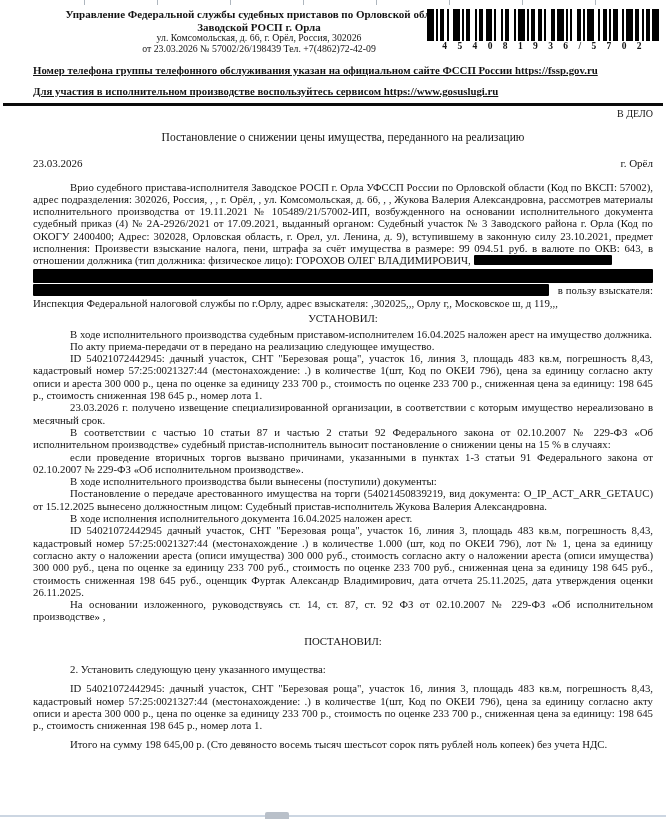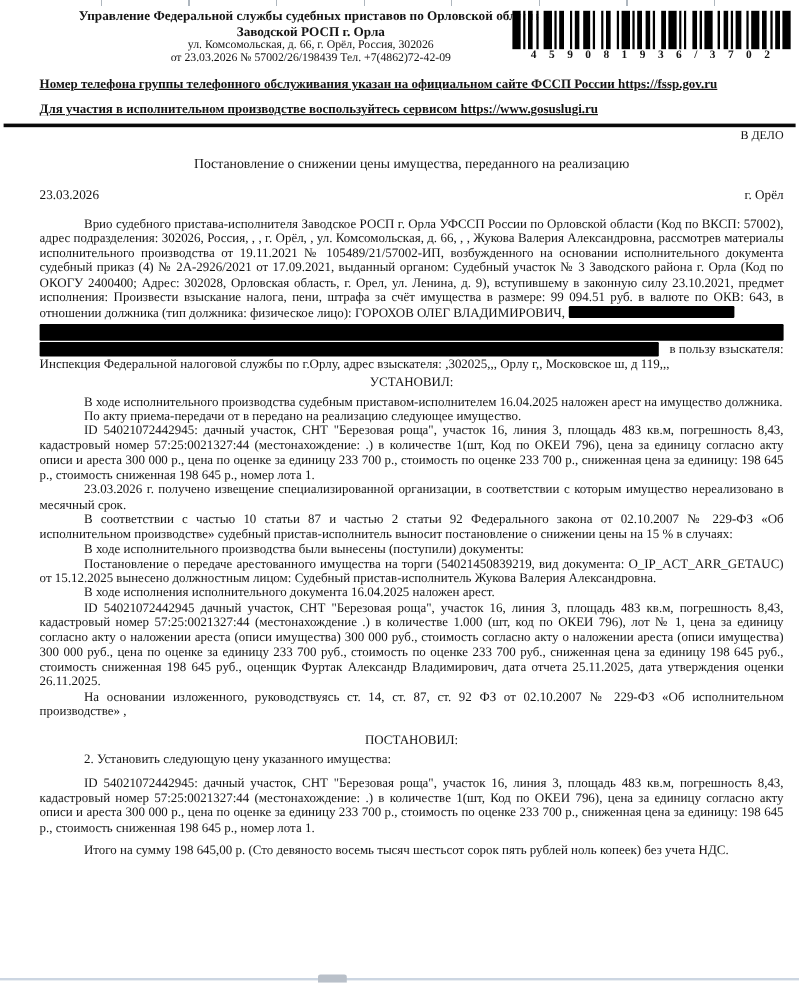--- a/index.html
+++ b/index.html
@@ -34,21 +34,21 @@
   .file-mark{text-align:right;font-size:10px;line-height:12px;margin-top:2px;}
 
   .doc-title{text-align:center;font-size:11.5px;margin-top:11px;line-height:13px;}
   .date-row{display:flex;justify-content:space-between;font-size:11px;margin-top:13px;line-height:13px;}
 
   
   .body{margin-top:11px;font-size:10.8px;line-height:12.3px;text-align:justify;}
   .body p{margin:0;text-indent:37px;}
   p.no-indent{text-indent:0;}
   .section-heading{text-align:center;text-indent:0 !important;margin:3px 0 !important;}
-  .section-heading.resolved{margin:12px 0 4px !important;}
+  .section-heading.resolved{margin:12px 0 16px !important;}
   .gap-after{margin-bottom:7px !important;}
   .gap-before{margin-top:7px !important;}
 
   
   .redact-inline{display:inline-block;width:138px;height:10px;background:#000;transform:translateY(1px);border-radius:1px;}
   .redact-full{height:14px;background:#000;margin:2px 0 1px 0;border-radius:1px;}
   .redact-row{display:flex;align-items:center;margin:1px 0 1px 0;}
   .redact-row .redact-part{flex:1 1 auto;height:12px;background:#000;border-radius:1px;margin-right:9px;}
   .redact-row .favor{flex:0 0 auto;white-space:nowrap;}
 
@@ -138,21 +138,21 @@
         <span class="gap" style="flex: 1 0 0px;"></span>
         <span class="bar" style="flex: 2 0 0px;"></span>
         <span class="gap" style="flex: 1 0 0px;"></span>
         <span class="bar" style="flex: 1 0 0px;"></span>
         <span class="gap" style="flex: 1 0 0px;"></span>
         <span class="bar" style="flex: 2 0 0px;"></span>
         <span class="gap" style="flex: 1 0 0px;"></span>
         <span class="bar" style="flex: 3 0 0px;"></span>
         <span class="gap" style="flex: 1 0 0px;"></span>
       </div>
-    <div class="barcode-digits">4 5 9 0 8 1 9 3 6 / 3 7 0 2</div>
+    <div class="barcode-digits">4 5 4 0 8 1 9 3 6 / 5 7 0 2</div>
   </div>
 
   <div class="notice">Номер телефона группы телефонного обслуживания указан на официальном сайте ФССП России https://fssp.gov.ru</div>
   <div class="notice">Для участия в исполнительном производстве воспользуйтесь сервисом https://www.gosuslugi.ru</div>
 
   <div class="rule"></div>
   <div class="file-mark">В ДЕЛО</div>
 
   <div class="doc-title">Постановление о снижении цены имущества, переданного на реализацию</div>
 
@@ -171,20 +171,21 @@
     </div>
     <p class="no-indent">Инспекция Федеральной налоговой службы по г.Орлу, адрес взыскателя: ,302025,,, Орлу г,, Московское ш, д 119,,,</p>
 
     <p class="section-heading">УСТАНОВИЛ:</p>
 
     <p>В ходе исполнительного производства судебным приставом-исполнителем 16.04.2025 наложен арест на имущество должника.</p>
     <p>По акту приема-передачи от в передано на реализацию следующее имущество.</p>
     <p>ID 54021072442945: дачный участок, СНТ "Березовая роща", участок 16, линия 3, площадь 483 кв.м, погрешность 8,43, кадастровый номер 57:25:0021327:44 (местонахождение: .) в количестве 1(шт, Код по ОКЕИ 796), цена за единицу согласно акту описи и ареста 300 000 р., цена по оценке за единицу 233 700 р., стоимость по оценке 233 700 р., сниженная цена за единицу: 198 645 р., стоимость сниженная 198 645 р., номер лота 1.</p>
     <p>23.03.2026 г. получено извещение специализированной организации, в соответствии с которым имущество нереализовано в месячный срок.</p>
     <p>В соответствии с частью 10 статьи 87 и частью 2 статьи 92 Федерального закона от 02.10.2007 № 229-ФЗ «Об исполнительном производстве» судебный пристав-исполнитель выносит постановление о снижении цены на 15 % в случаях:</p>
+    <p>если проведение вторичных торгов вызвано причинами, указанными в пунктах 1-3 статьи 91 Федерального закона от 02.10.2007 № 229-ФЗ «Об исполнительном производстве».</p>
     <p>В ходе исполнительного производства были вынесены (поступили) документы:</p>
     <p>Постановление о передаче арестованного имущества на торги (54021450839219, вид документа: O_IP_ACT_ARR_GETAUC) от 15.12.2025 вынесено должностным лицом: Судебный пристав-исполнитель Жукова Валерия Александровна.</p>
     <p>В ходе исполнения исполнительного документа 16.04.2025 наложен арест.</p>
     <p>ID 54021072442945 дачный участок, СНТ "Березовая роща", участок 16, линия 3, площадь 483 кв.м, погрешность 8,43, кадастровый номер 57:25:0021327:44 (местонахождение .) в количестве 1.000 (шт, код по ОКЕИ 796), лот № 1, цена за единицу согласно акту о наложении ареста (описи имущества) 300 000 руб., стоимость согласно акту о наложении ареста (описи имущества) 300 000 руб., цена по оценке за единицу 233 700 руб., стоимость по оценке 233 700 руб., сниженная цена за единицу 198 645 руб., стоимость сниженная 198 645 руб., оценщик Фуртак Александр Владимирович, дата отчета 25.11.2025, дата утверждения оценки 26.11.2025.</p>
     <p>На основании изложенного, руководствуясь ст. 14, ст. 87, ст. 92 ФЗ от 02.10.2007 № 229-ФЗ «Об исполнительном производстве» ,</p>
 
     <p class="section-heading resolved">ПОСТАНОВИЛ:</p>
 
     <p class="gap-after">2. Установить следующую цену указанного имущества:</p>
     <p>ID 54021072442945: дачный участок, СНТ "Березовая роща", участок 16, линия 3, площадь 483 кв.м, погрешность 8,43, кадастровый номер 57:25:0021327:44 (местонахождение: .) в количестве 1(шт, Код по ОКЕИ 796), цена за единицу согласно акту описи и ареста 300 000 р., цена по оценке за единицу 233 700 р., стоимость по оценке 233 700 р., сниженная цена за единицу: 198 645 р., стоимость сниженная 198 645 р., номер лота 1.</p>

